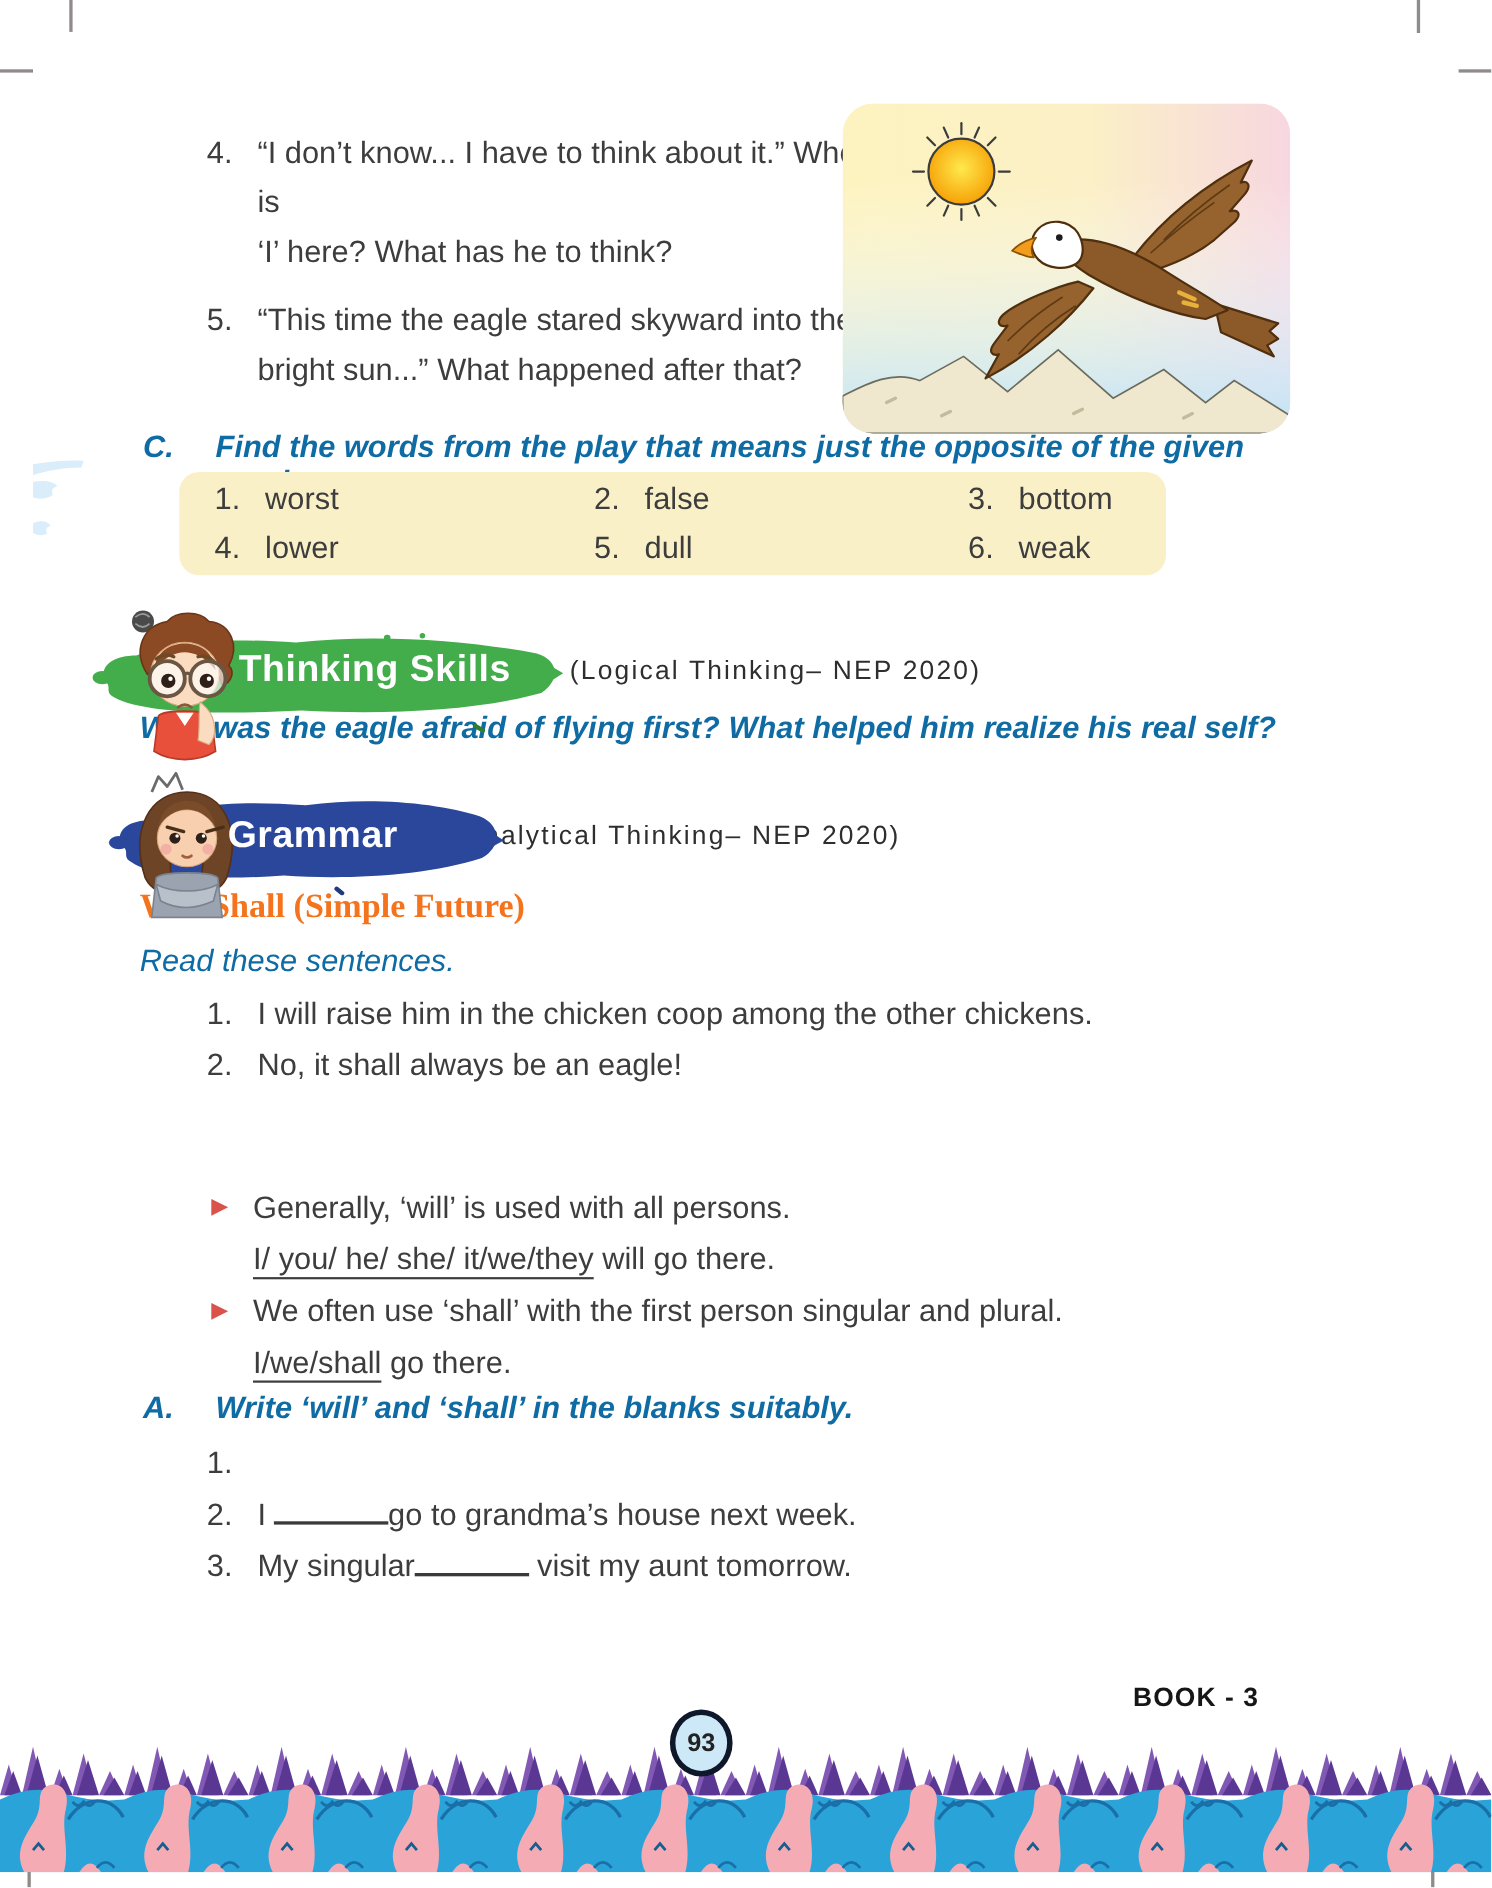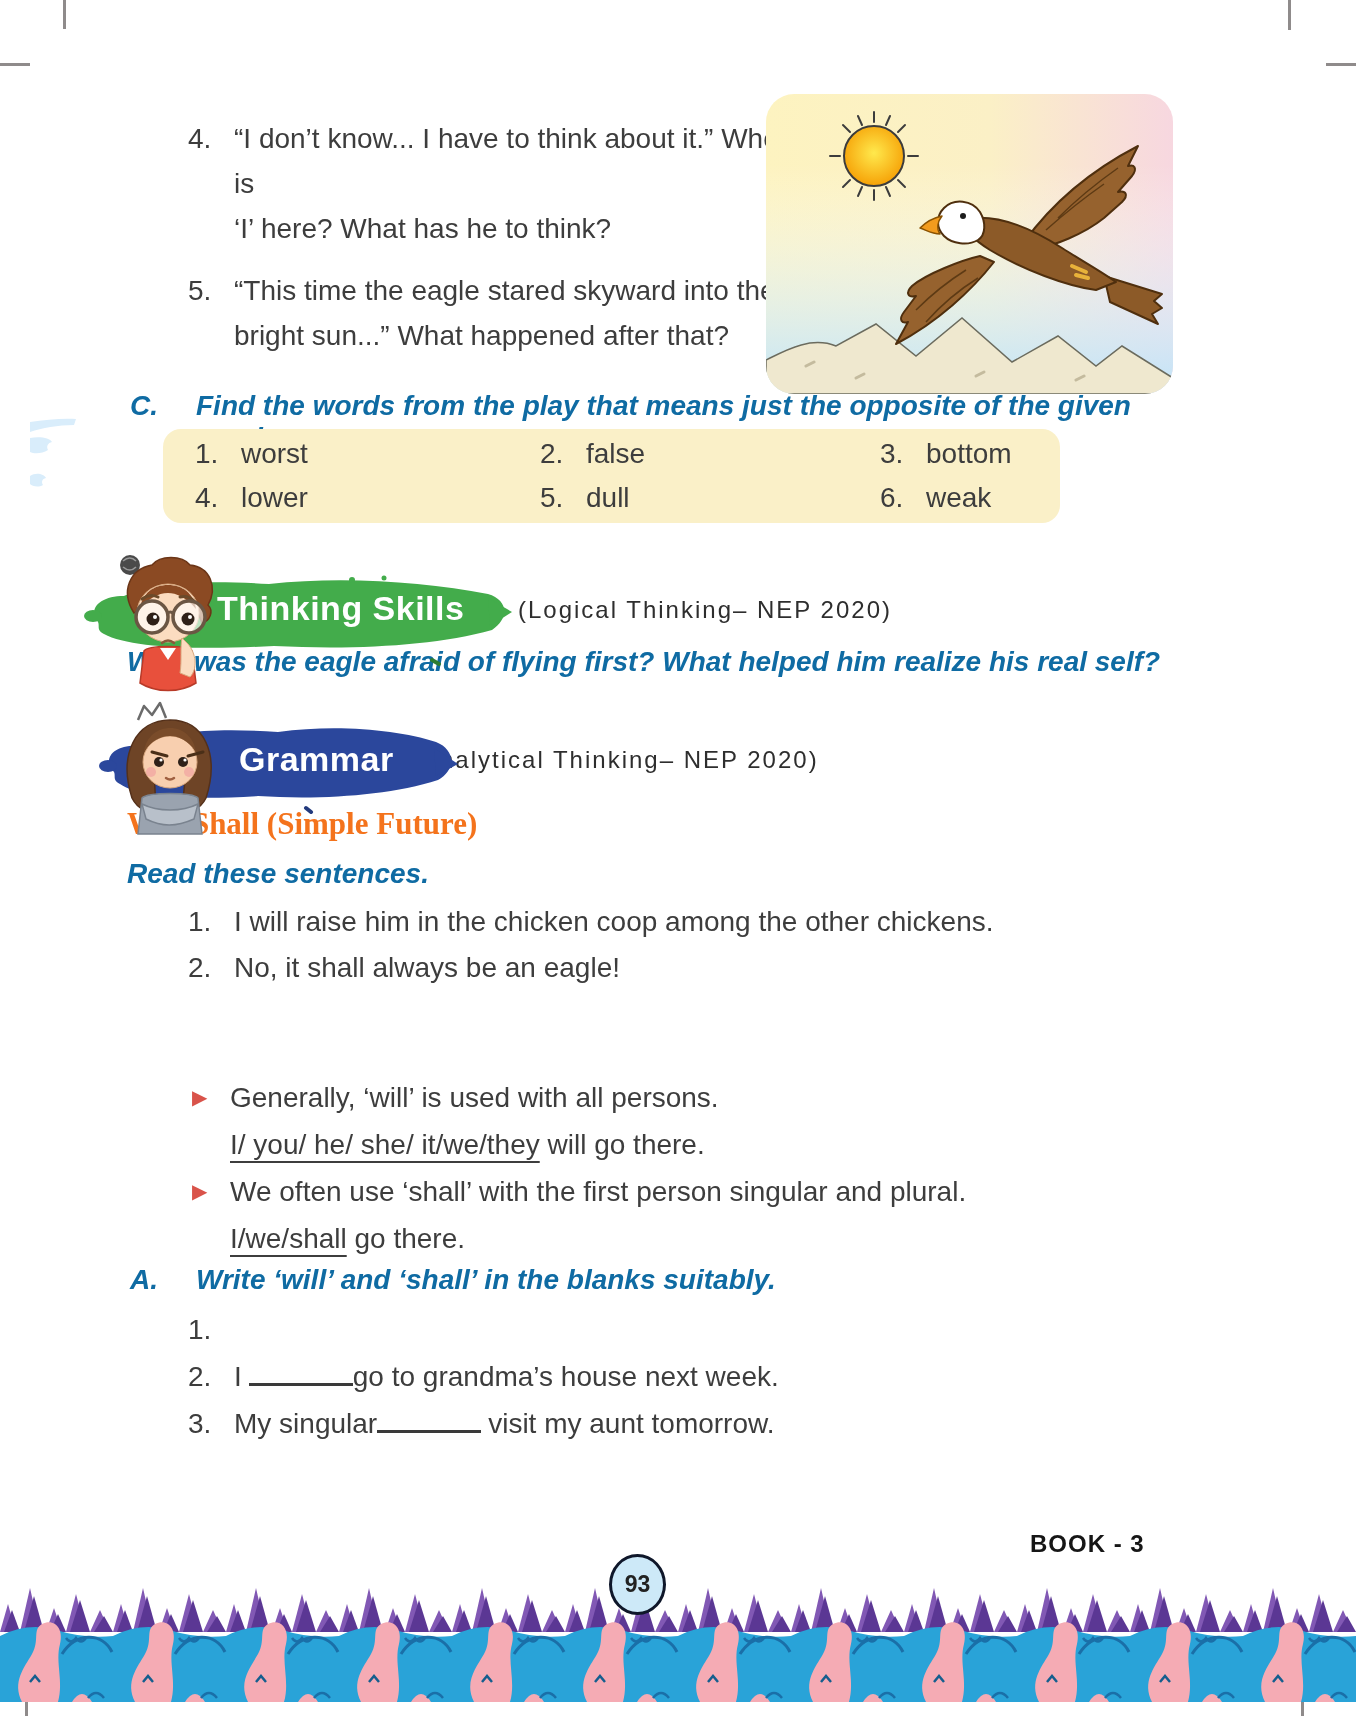--- a/index.html
+++ b/index.html
@@ -35,30 +35,30 @@
   .word-num{width:46px;flex:0 0 46px;}
 
   .char{position:absolute;z-index:3;}
   #boyC{left:96px;top:547px;width:142px;height:150px;}
   #girlC{left:104px;top:698px;width:132px;height:145px;}
   .brush{position:absolute;z-index:1;}
   #tsBrush{left:84px;top:574px;width:430px;height:94px;}
   #grBrush{left:98px;top:722px;width:362px;height:92px;}
   .band-title{position:absolute;color:#ffffff;font-weight:700;font-size:34px;z-index:4;letter-spacing:.5px;}
   #tsTitle{left:217px;top:589px;}
-  #grTitle{left:207px;top:740px;margin-left:32px;}
+  #grTitle{left:207px;top:740px;}
   .band-tag{position:absolute;font-size:24px;letter-spacing:2px;color:#2e2e2e;}
   #tsTag{left:518px;top:596px;}
   #grTag{left:412px;top:746px;}
 
   .blue-q{position:absolute;left:127px;top:646px;width:1100px;font-size:28px;font-weight:700;
           font-style:italic;color:#0f6ba3;}
   .topic{position:absolute;left:127px;top:806px;font-family:"Liberation Serif",serif;font-weight:700;
          font-size:31px;color:#f4731c;}
-  .read-head{position:absolute;left:127px;top:858px;font-size:28px;font-weight:700;font-style:italic;color:#0f6ba3;}
+  .read-head{position:absolute;left:127px;top:858px;font-size:28px;font-weight:400;font-style:italic;color:#0f6ba3;}
 
   .examples{position:absolute;left:188px;top:899px;font-size:28px;}
   .ex{display:flex;gap:12px;line-height:46px;}
 
   .explain{position:absolute;left:127px;top:991px;width:1122px;font-size:28px;line-height:47px;}
   .b{font-weight:700;}
 
   .rules{position:absolute;left:192px;top:1074px;font-size:28px;}
   .rule-line{display:flex;gap:14px;line-height:47px;}
   .arrow{color:#d9534a;font-size:20px;width:24px;flex:0 0 24px;line-height:47px;}
@@ -68,21 +68,21 @@
   .fill-items{position:absolute;left:188px;top:1306px;font-size:28px;}
   .fi{display:flex;gap:12px;line-height:47px;}
   .fi-num{flex:0 0 34px;}
   .blank{display:inline-block;width:104px;border-bottom:3px solid #3a3a3a;height:20px;margin:0 7px;}
   .blank.tight-r{margin-right:0;}
   .blank.tight-l{margin-left:0;}
 
   .book-label{position:absolute;left:1030px;top:1530px;font-size:24px;font-weight:700;color:#161616;letter-spacing:1px;}
   .footer-art{position:absolute;left:0;top:1570px;width:1356px;height:132px;z-index:1;}
   .page-circle{position:absolute;left:609px;top:1554px;width:57px;height:61px;border-radius:50%;
-               background:#cde9f8;border:3px solid #0f172a;box-sizing:border-box;display:flex;
+               background:#cde9f8;border:5px solid #0f172a;box-sizing:border-box;display:flex;
                align-items:center;justify-content:center;font-size:23px;font-weight:700;color:#222;z-index:3;}
 </style>
 </head>
 <body>
 
 <div class="page">
 
   <div class="crop" id="cm1"></div>
   <div class="crop" id="cm2"></div>
   <div class="crop" id="cm3"></div>

